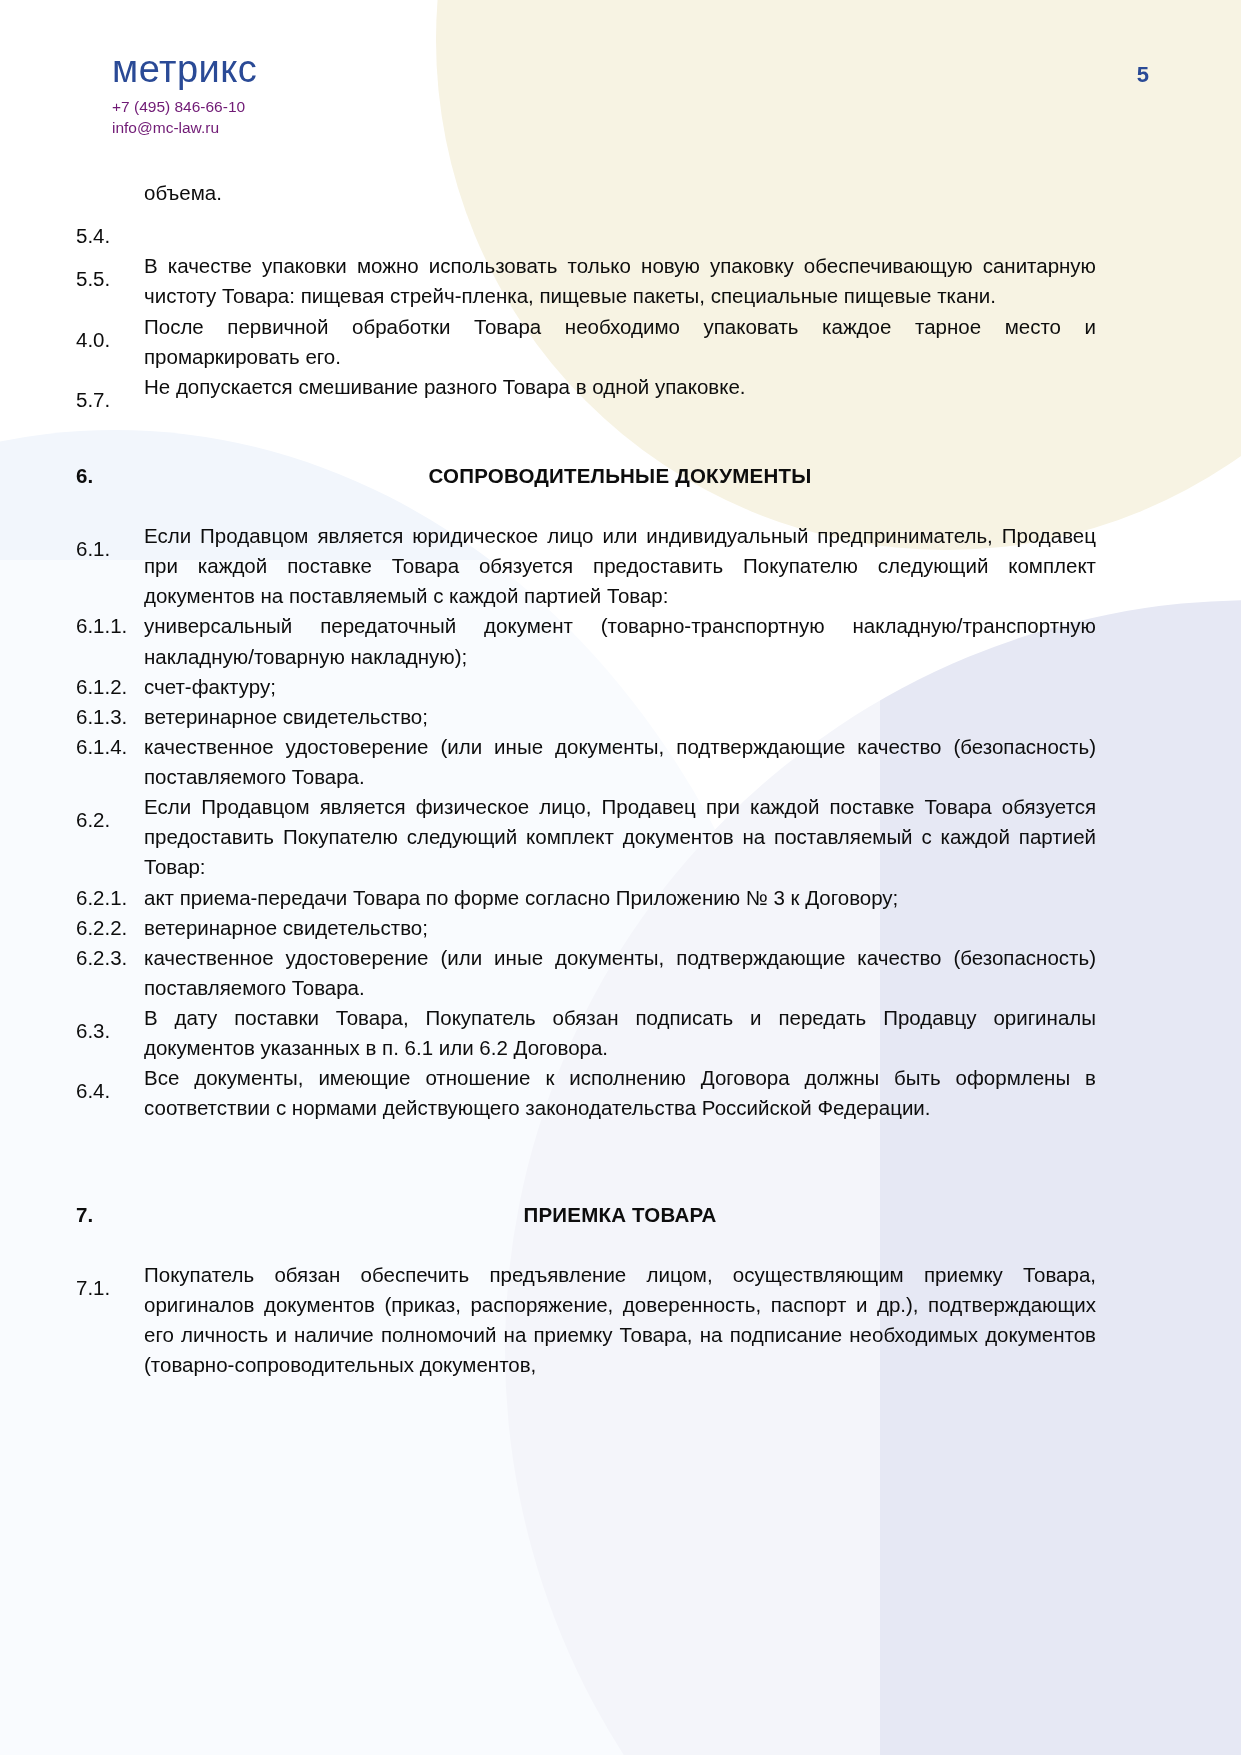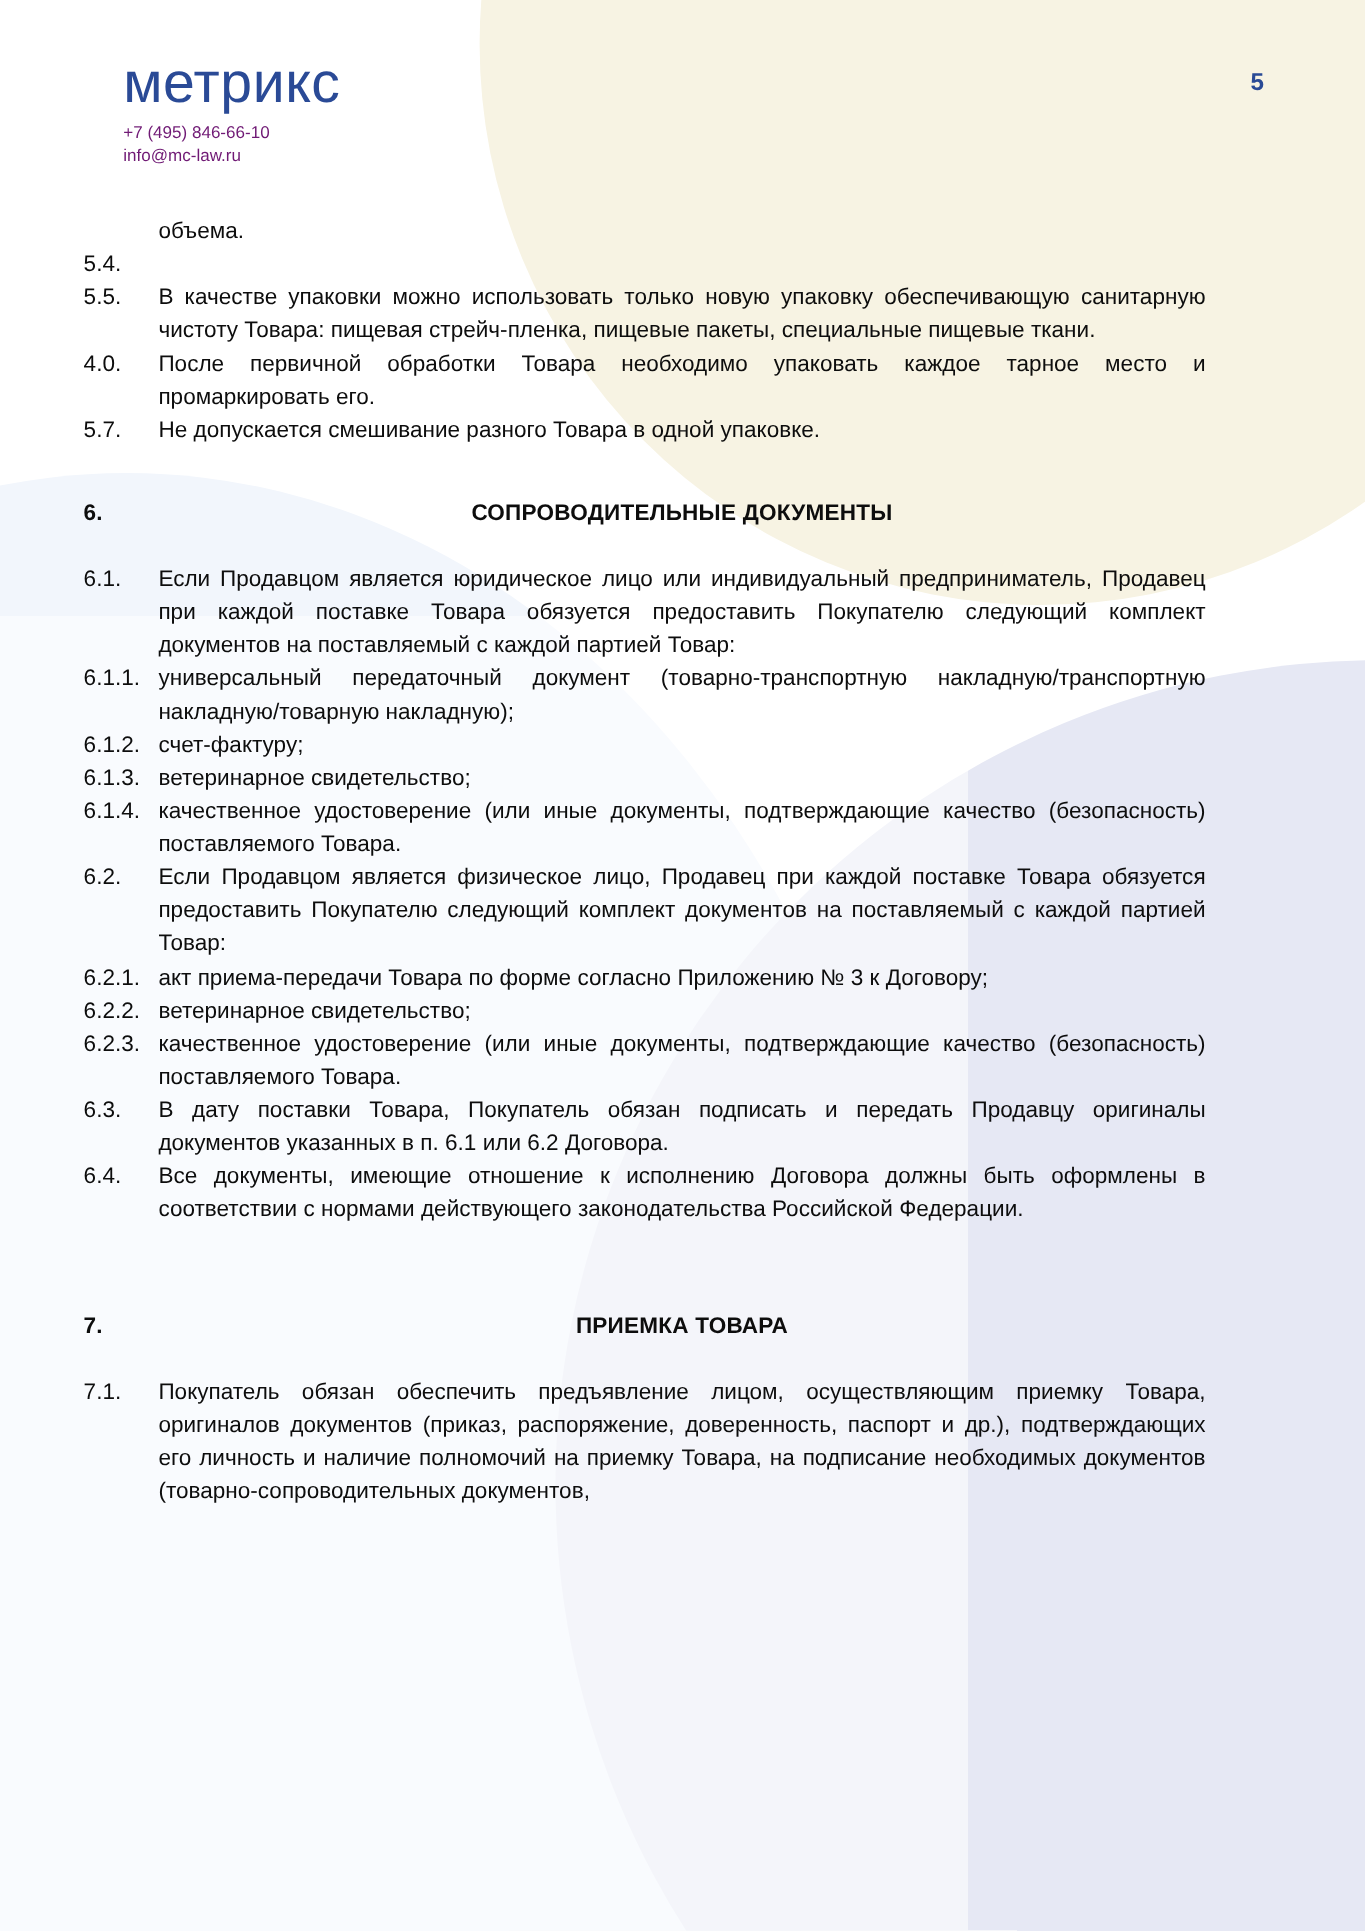--- a/index.html
+++ b/index.html
@@ -79,21 +79,21 @@
     height: 175px;
   }
 
   .brand {
     position: absolute;
     left: 112px;
     top: 50px;
   }
 
   .brand-name {
-    font-size: 52px;
+    font-size: 38px;
     font-weight: 400;
     letter-spacing: 0.5px;
     color: #2a4a96;
     line-height: 1;
     white-space: nowrap;
   }
 
   .brand-contacts {
     margin-top: 9px;
     font-size: 15.5px;
@@ -108,41 +108,42 @@
     top: 62px;
     font-size: 22px;
     font-weight: bold;
     color: #2a4a96;
   }
 
   
   .content {
     position: absolute;
     left: 0;
-    top: 195px;
+    top: 178px;
     width: 1241px;
   }
 
   .row {
     display: flex;
     align-items: flex-start;
     font-size: 20.5px;
     line-height: 1.47;
   }
 
   .num {
     flex: 0 0 auto;
     text-align: left;
     white-space: nowrap;
   }
 
   
   .num-l1 {
     width: 68px;
     margin-left: 76px;
+    margin-top: 13px;
   }
 
   
   .num-l2 {
     width: 68px;
     margin-left: 76px;
   }
 
   .txt {
     flex: 1 1 auto;

